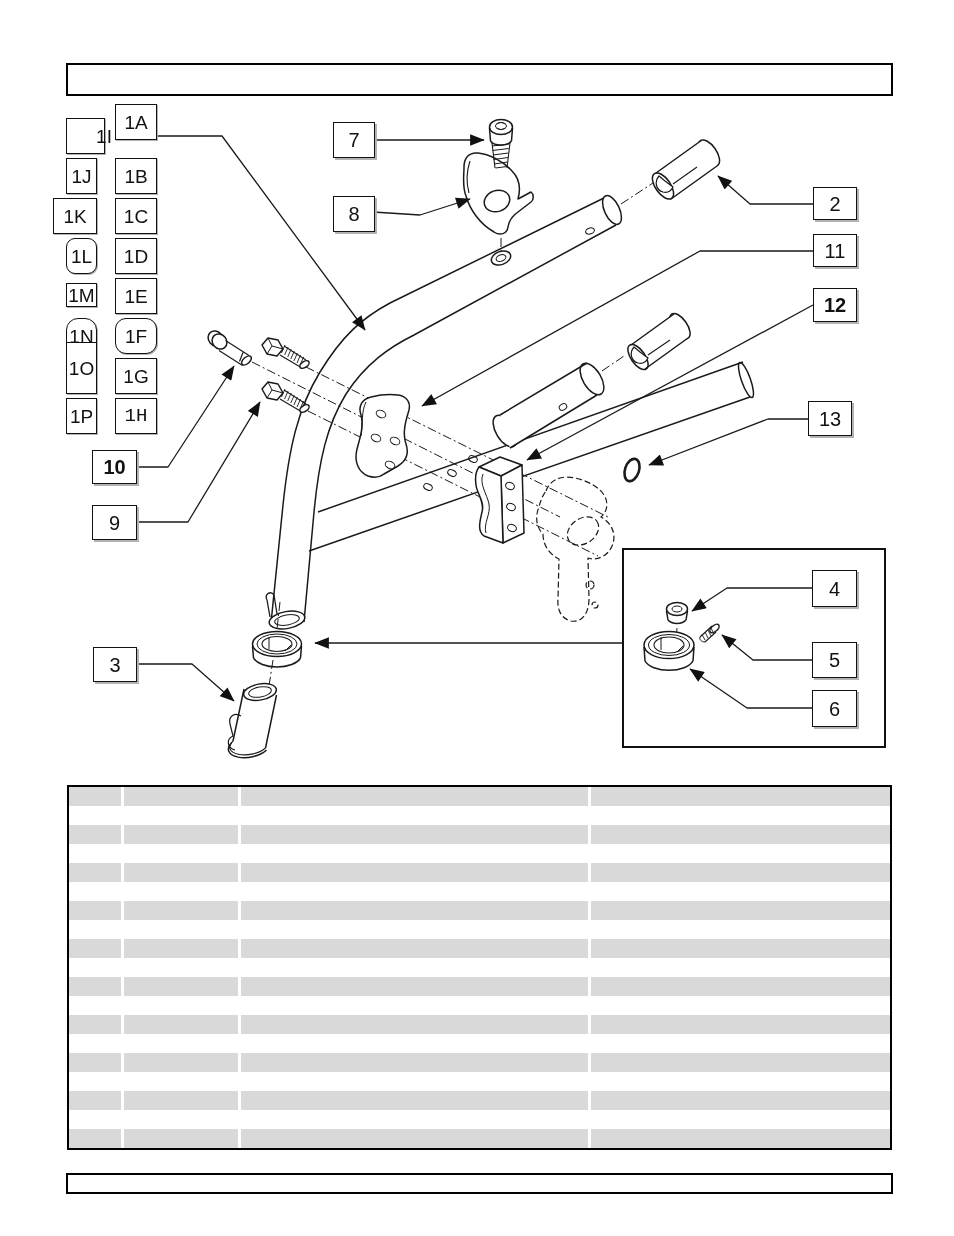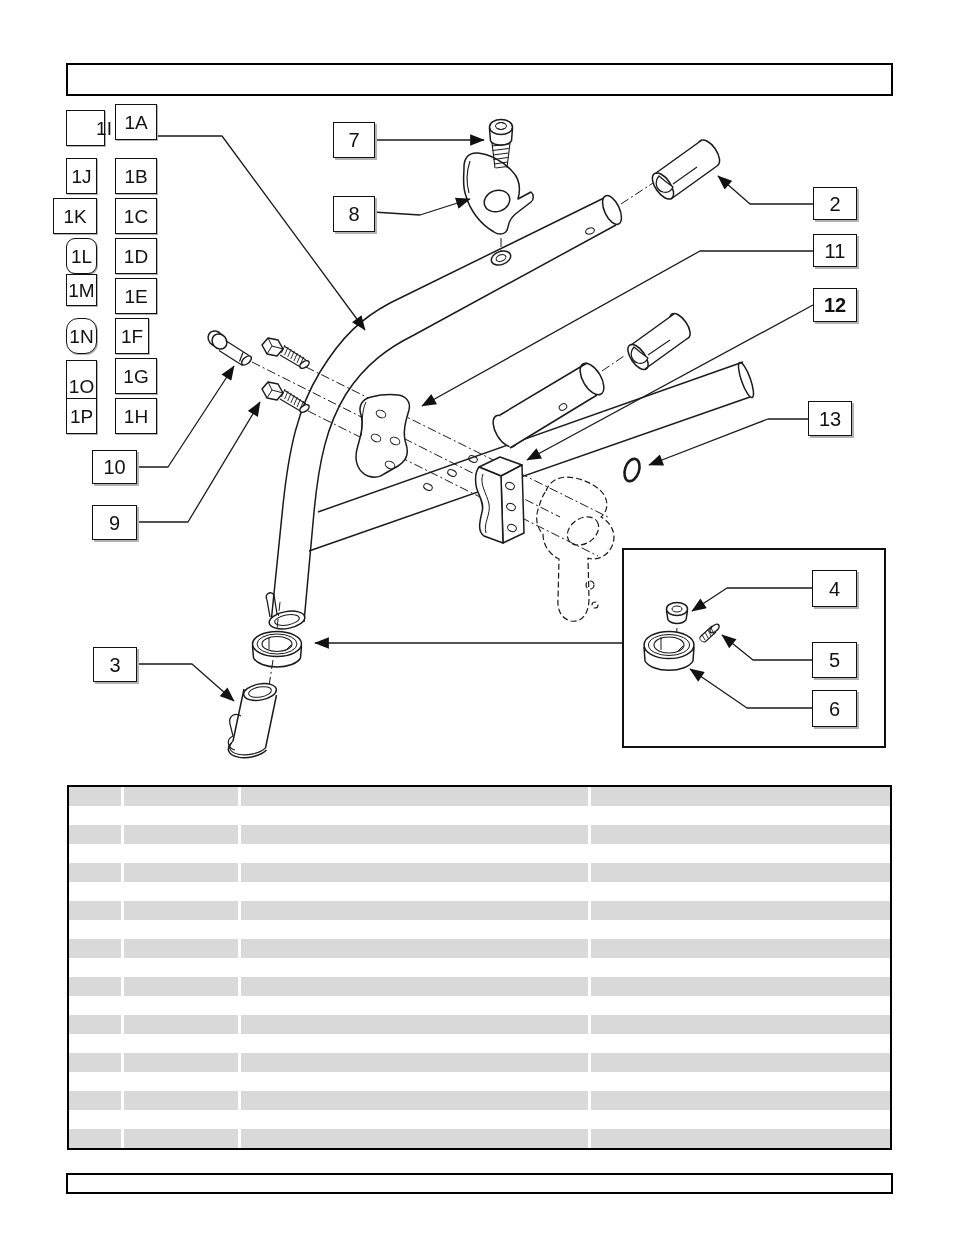--- a/index.html
+++ b/index.html
@@ -225,45 +225,45 @@
       <path d="M 812,660 L 753,660 L 722,635" marker-end="url(#arr)"></path>
       <path d="M 812,708 L 747,708 L 690,669" marker-end="url(#arr)"></path>
       <path d="M 622,643 L 315,643" marker-end="url(#arr)"></path>
     </g>
   </g>
 </svg>
 
 <div class="inset"></div>
 
 <div id="part-grid">
-    <div class="gridbox" style="left: 66px; top: 110px; width: 31px; height: 36px; padding-left: 37px;">1I</div>
+    <div class="gridbox" style="left: 66px; top: 118px; width: 31px; height: 36px; padding-left: 37px;">1I</div>
     <div class="gridbox" style="left: 66px; top: 158px; width: 31px; height: 36px;">1J</div>
     <div class="gridbox" style="left: 53px; top: 198px; width: 44px; height: 36px;">1K</div>
     <div class="gridbox" style="left: 66px; top: 238px; width: 31px; height: 36px; border-radius: 9px;">1L</div>
-    <div class="gridbox" style="left: 66px; top: 274px; width: 31px; height: 32px;">1M</div>
+    <div class="gridbox" style="left: 66px; top: 283px; width: 31px; height: 24px;">1M</div>
     <div class="gridbox" style="left: 66px; top: 318px; width: 31px; height: 36px; border-radius: 12px;">1N</div>
-    <div class="gridbox" style="left: 66px; top: 360px; width: 31px; height: 52px;">1O</div>
+    <div class="gridbox" style="left: 66px; top: 342px; width: 31px; height: 52px;">1O</div>
     <div class="gridbox" style="left: 66px; top: 398px; width: 31px; height: 36px;">1P</div>
     <div class="gridbox" style="left: 115px; top: 104px; width: 42px; height: 36px;">1A</div>
     <div class="gridbox" style="left: 115px; top: 158px; width: 42px; height: 36px;">1B</div>
     <div class="gridbox" style="left: 115px; top: 198px; width: 42px; height: 36px;">1C</div>
     <div class="gridbox" style="left: 115px; top: 238px; width: 42px; height: 36px;">1D</div>
     <div class="gridbox" style="left: 115px; top: 278px; width: 42px; height: 36px;">1E</div>
-    <div class="gridbox" style="left: 115px; top: 318px; width: 34px; height: 36px;">1F</div>
+    <div class="gridbox" style="left: 115px; top: 318px; width: 42px; height: 36px; border-radius: 11px;">1F</div>
     <div class="gridbox" style="left: 115px; top: 358px; width: 42px; height: 36px;">1G</div>
-    <div class="gridbox" style="left: 115px; top: 398px; width: 42px; height: 36px;">1H</div>
+    <div class="gridbox" style="left: 115px; top: 398px; width: 42px; height: 36px; font-family: Liberation Mono, monospace;">1H</div>
   </div>
 
 <div class="callout" style="left:333px;top:122px;width:42px;height:36px;">7</div>
 <div class="callout" style="left:333px;top:196px;width:42px;height:36px;">8</div>
 <div class="callout" style="left:813px;top:187px;width:44px;height:33px;">2</div>
 <div class="callout" style="left:813px;top:234px;width:44px;height:33px;">11</div>
 <div class="callout" style="left:813px;top:288px;width:44px;height:34px;font-weight:bold;">12</div>
 <div class="callout" style="left:808px;top:401px;width:44px;height:35px;text-align:center;">13</div>
-<div class="callout" style="left:92px;top:450px;width:45px;height:34px;">10</div>
+<div class="callout" style="left:92px;top:450px;width:45px;height:34px;font-weight:bold;">10</div>
 <div class="callout" style="left:92px;top:505px;width:45px;height:35px;">9</div>
 <div class="callout" style="left:93px;top:647px;width:44px;height:35px;">3</div>
 <div class="callout" style="left:812px;top:570px;width:45px;height:37px;">4</div>
 <div class="callout" style="left:812px;top:642px;width:45px;height:36px;">5</div>
 <div class="callout" style="left:812px;top:690px;width:45px;height:37px;">6</div>
 
 <div id="parts-table">
     <div class="trow gray">
       <div class="cell"></div>
       <div class="cell"></div>

